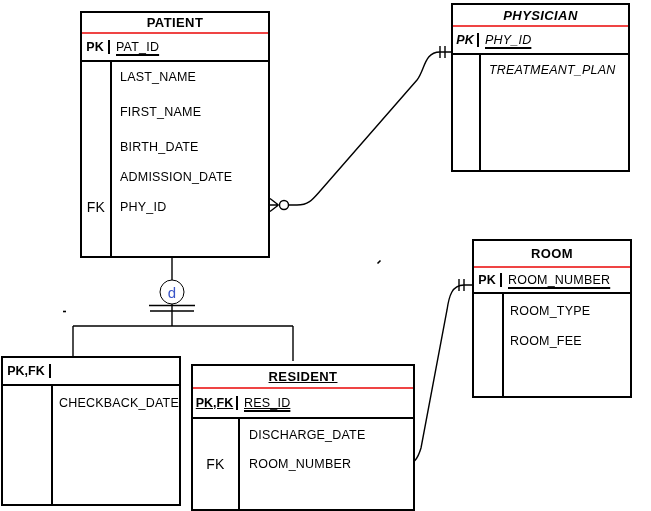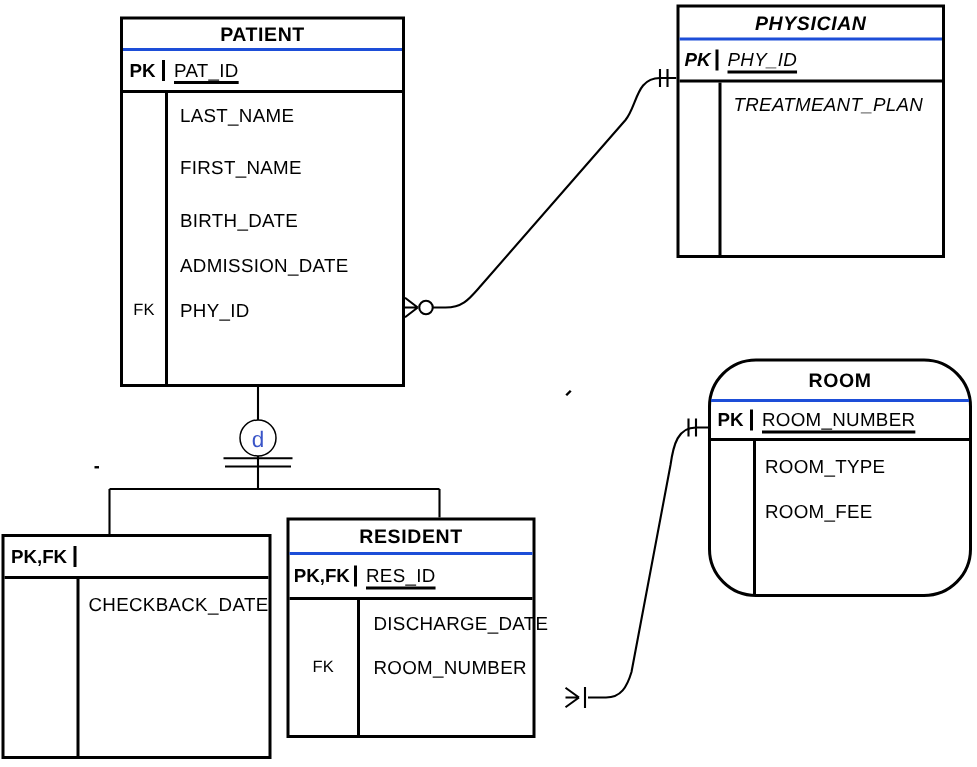--- a/index.html
+++ b/index.html
@@ -6,38 +6,38 @@
   #canvas{
     position:relative;width:651px;height:511px;background:#ffffff;overflow:hidden;
     font-family:"Liberation Sans","DejaVu Sans",sans-serif;color:#000;
   }
   svg.overlay{position:absolute;left:0;top:0;width:651px;height:511px;z-index:1;pointer-events:none;}
   .table{
     position:absolute;z-index:2;background:#fff;border:2px solid #000;
     box-sizing:border-box;display:flex;flex-direction:column;
   }
   .ttl{
-    border-bottom:2px solid #1d4ed8;font-weight:bold;font-size:13px;letter-spacing:.4px;
+    border-bottom:2px solid #ef4444;font-weight:bold;font-size:13px;letter-spacing:.4px;
     display:flex;align-items:center;justify-content:center;flex:0 0 auto;box-sizing:border-box;
   }
   .krow{display:flex;border-bottom:2px solid #000;flex:0 0 auto;box-sizing:border-box;align-items:center;}
   .kcol{
     border-right:2px solid #000;box-sizing:border-box;flex:0 0 auto;
     display:flex;align-items:center;justify-content:center;font-weight:bold;font-size:12.5px;
   }
   .kfield{
     display:flex;align-items:center;padding-left:6px;font-size:12.5px;letter-spacing:.2px;
     text-decoration:underline;text-underline-offset:3px;text-decoration-thickness:1.5px;
   }
   .tbody{position:relative;flex:1 1 auto;}
   .vdiv{position:absolute;top:0;bottom:0;width:2px;background:#000;}
   .arow{position:absolute;left:0;right:0;height:0;}
   .alabel{
     position:absolute;top:0;transform:translateY(-50%);text-align:center;
-    font-size:11px;letter-spacing:.2px;
+    font-size:14px;letter-spacing:.2px;
   }
   .aname{
     position:absolute;top:0;transform:translateY(-50%);
     font-size:12.5px;letter-spacing:.2px;white-space:nowrap;
   }
 </style>
 </head>
 <body>
 
 <div id="canvas">
@@ -124,21 +124,21 @@
     </div>
     <div class="tbody">
       <div class="vdiv" style="left:26px"></div>
       <div class="arow" style="top:15px">
         <span class="alabel" style="width:26px"></span>
         <span class="aname" style="left:36px">TREATMEANT_PLAN</span>
       </div>
     </div>
   </div>
 
-  <div class="table" style="left:472px;top:239px;width:176px;height:159px;border-radius:32px;">
+  <div class="table" style="left:472px;top:239px;width:160px;height:159px;">
     <div class="ttl" style="height:27px">ROOM</div>
     <div class="krow" style="height:26px">
       <div class="kcol" style="width:28px">PK</div>
       <div class="kfield">ROOM_NUMBER</div>
     </div>
     <div class="tbody">
       <div class="vdiv" style="left:28px"></div>
       <div class="arow" style="top:17px">
         <span class="alabel" style="width:28px"></span>
         <span class="aname" style="left:36px">ROOM_TYPE</span>
@@ -156,21 +156,21 @@
     </div>
     <div class="tbody">
       <div class="vdiv" style="left:48px"></div>
       <div class="arow" style="top:17px">
         <span class="alabel" style="width:48px"></span>
         <span class="aname" style="left:56px">CHECKBACK_DATE</span>
       </div>
     </div>
   </div>
 
-  <div class="table" style="left:191px;top:345px;width:166px;height:147px;">
+  <div class="table" style="left:191px;top:364px;width:224px;height:147px;text-decoration:underline;">
     <div class="ttl" style="height:23px">RESIDENT</div>
     <div class="krow" style="height:30px">
       <div class="kcol" style="width:45px">PK,FK</div>
       <div class="kfield">RES_ID</div>
     </div>
     <div class="tbody">
       <div class="vdiv" style="left:45px"></div>
       <div class="arow" style="top:16px">
         <span class="alabel" style="width:45px"></span>
         <span class="aname" style="left:56px">DISCHARGE_DATE</span>

